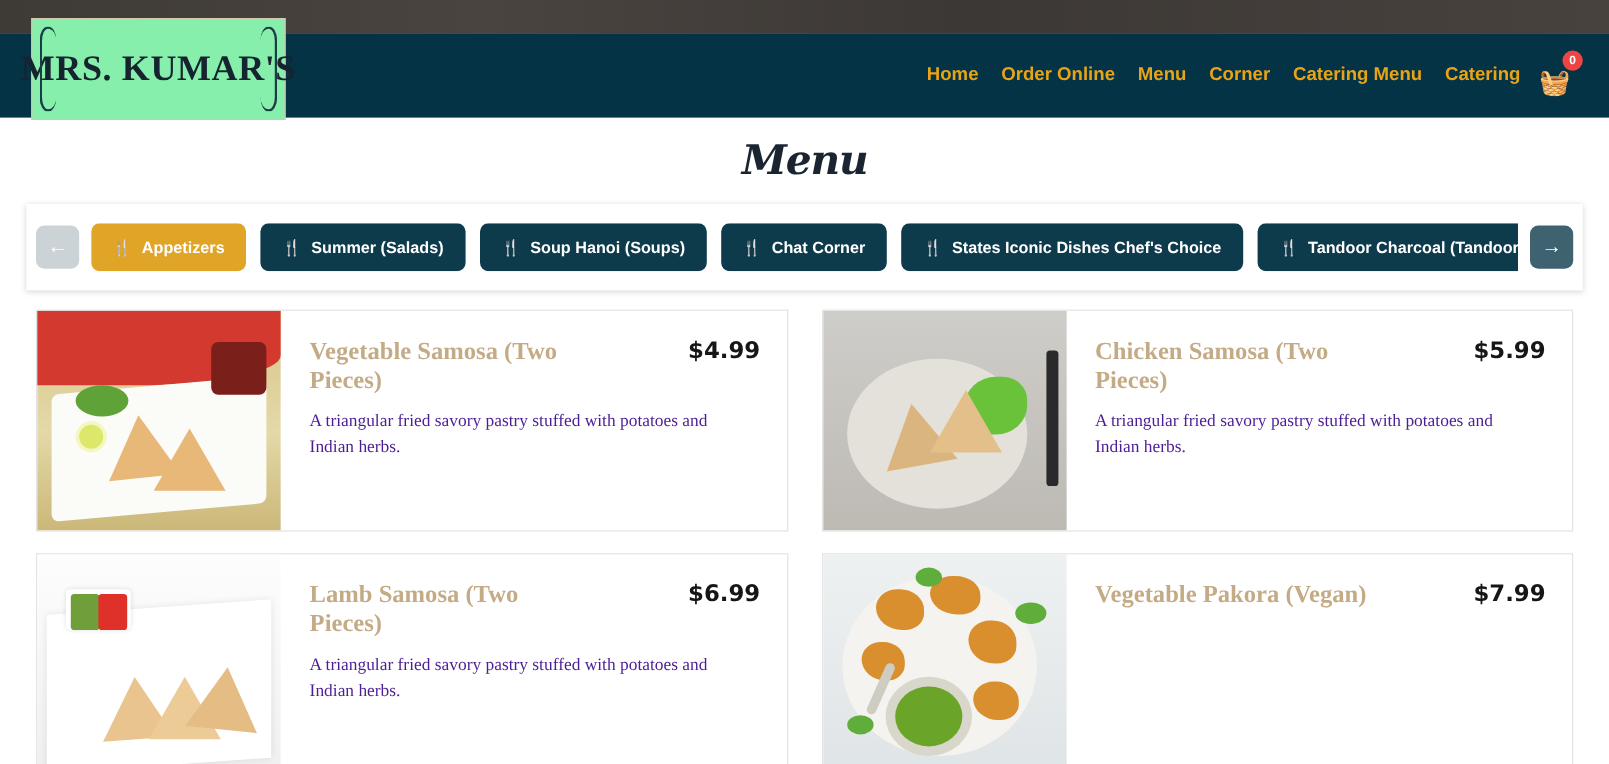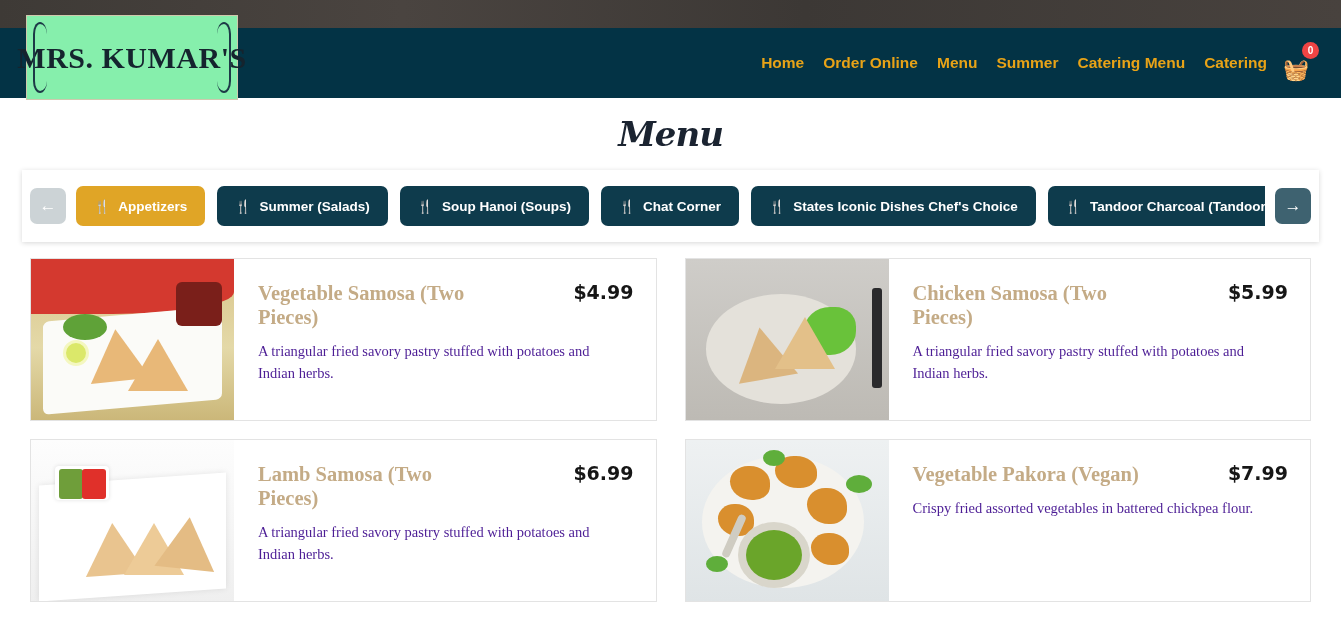--- a/index.html
+++ b/index.html
@@ -186,21 +186,21 @@
   .tab .util { font-size: 13px; }
 
   
   .menu-grid {
     margin: 16px 30px 0 30px;
     display: grid;
     grid-template-columns: 1fr 1fr;
     gap: 18px 28px;
   }
   .menu-card {
-    height: 163px;
+    height: 185px;
     background: #ffffff;
     border: 1px solid #e3e3e3;
     display: flex;
     overflow: hidden;
   }
   .card-photo {
     flex: 0 0 203px;
     height: 100%;
     position: relative;
     overflow: hidden;
@@ -304,21 +304,21 @@
   <div class="logo-wrap">
     <div class="logo-plate">
       <span class="logo-text">MRS. KUMAR'S</span>
     </div>
   </div>
 
   <nav class="nav-links">
     <a class="nav-link">Home</a>
     <a class="nav-link">Order Online</a>
     <a class="nav-link">Menu</a>
-    <a class="nav-link">Summer</a>
+    <a class="nav-link">Corner</a>
     <a class="nav-link">Catering Menu</a>
     <a class="nav-link">Catering</a>
   </nav>
 
   <div class="cart-wrap">
     <span class="cart-icon">🧺</span>
     <span class="cart-badge">0</span>
   </div>
 </header>
 
@@ -437,17 +437,16 @@
           <div class="cil c3"></div>
         <div class="chut"></div>
           <div class="spoon"></div>
       </div>
     </div>
     <div class="card-body">
       <div class="card-head">
         <div class="card-title">Vegetable Pakora (Vegan)</div>
         <div class="card-price">$7.99</div>
       </div>
-      <div class="card-desc">Crispy fried assorted vegetables in battered chickpea flour.</div>
     </div>
   </div>
 
 </div>
 
 </body></html>

